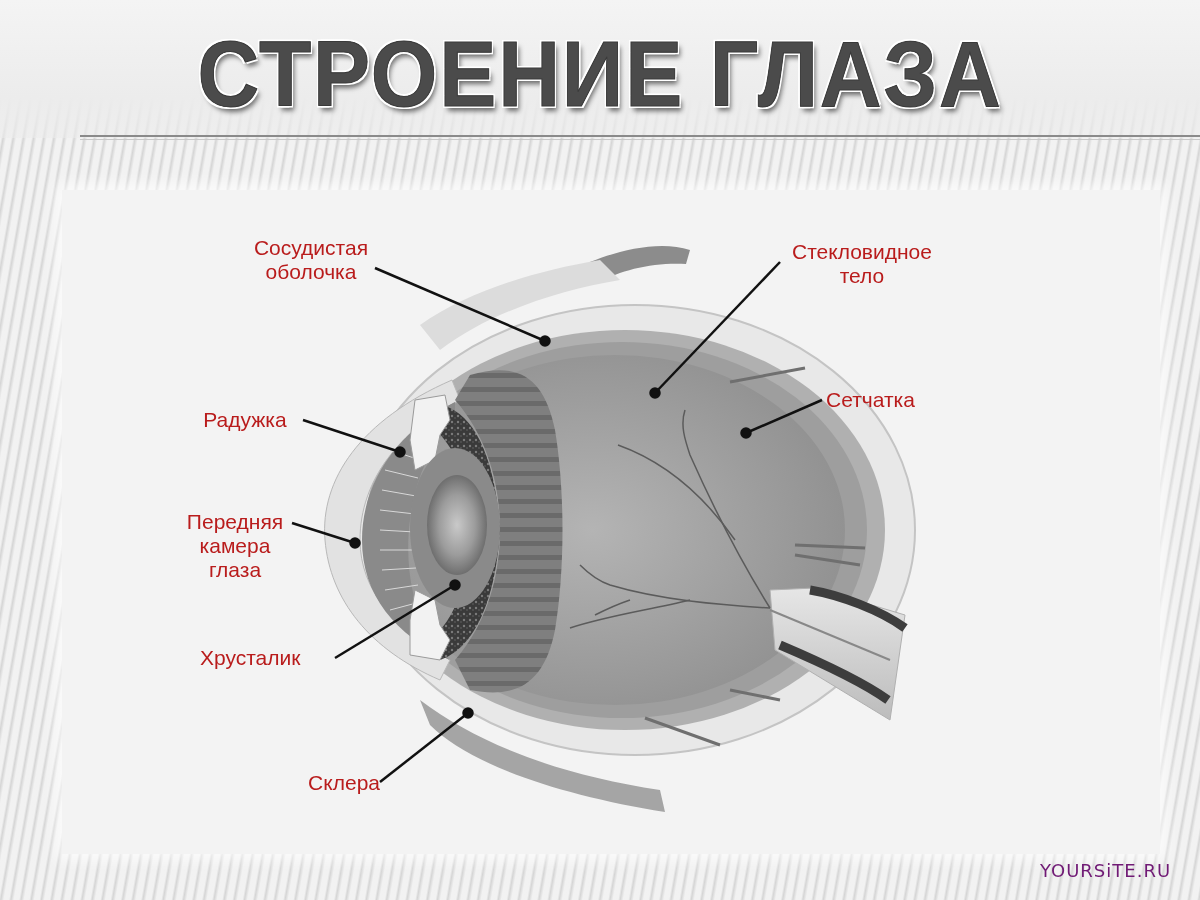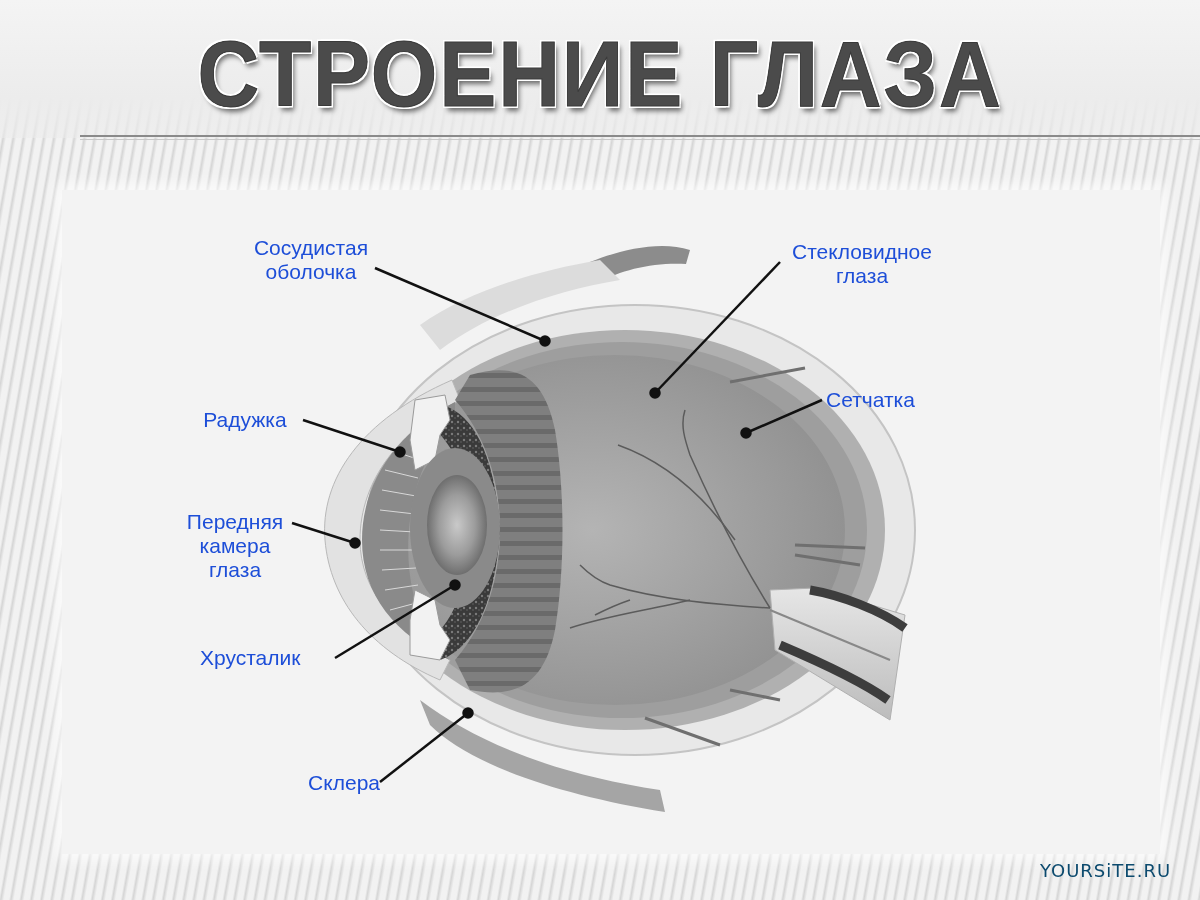--- a/index.html
+++ b/index.html
@@ -24,25 +24,25 @@
     -webkit-text-stroke: 1px #3a3a3a;
   }
   .rule1 { position: absolute; left: 80px; top: 135px; width: 1120px; height: 2px; background: #8a8a8a; }
   .rule2 { position: absolute; left: 80px; top: 139px; width: 1120px; height: 1px; background: #c8c8c8; }
   .panel {
     position: absolute; left: 62px; top: 190px; width: 1098px; height: 664px;
     background: #f3f3f3; box-shadow: 0 0 14px 6px rgba(255,255,255,0.7);
   }
   .diagram { position: absolute; left: 0; top: 0; width: 1200px; height: 900px; }
   .label {
-    position: absolute; font-size: 21px; color: #1d4ed8; line-height: 24px;
+    position: absolute; font-size: 21px; color: #b91c1c; line-height: 24px;
     text-align: center; white-space: pre-line;
   }
   .watermark {
-    position: absolute; left: 1040px; top: 860px; font-size: 18px; color: #0c4a6e;
+    position: absolute; left: 1040px; top: 860px; font-size: 18px; color: #701a75;
     letter-spacing: 1px; font-family: "DejaVu Sans", sans-serif;
   }
 </style>
 </head>
 <body>
 
 <div class="top-band"></div>
 <div class="title">СТРОЕНИЕ ГЛАЗА</div>
 <div class="rule1"></div>
 <div class="rule2"></div>
@@ -153,21 +153,21 @@
     <line x1="335" y1="658" x2="455" y2="585"></line>
       <circle cx="455" cy="585" r="4.5"></circle>
     <line x1="380" y1="782" x2="468" y2="713"></line>
       <circle cx="468" cy="713" r="4.5"></circle>
   </g>
 </svg>
 
 <div class="label" style="left:226px; top:236px; width:170px;">Сосудистая
 оболочка</div>
 <div class="label" style="left:762px; top:240px; width:200px;">Стекловидное
-глаза</div>
+тело</div>
 <div class="label" style="left:826px; top:388px; width:120px; text-align:left;">Сетчатка</div>
 <div class="label" style="left:190px; top:408px; width:110px; text-align:center;">Радужка</div>
 <div class="label" style="left:170px; top:510px; width:130px;">Передняя
 камера
 глаза</div>
 <div class="label" style="left:200px; top:646px; width:135px; text-align:left;">Хрусталик</div>
 <div class="label" style="left:280px; top:771px; width:100px; text-align:right;">Склера</div>
 
 <div class="watermark">YOURSiTE.RU</div>
 

